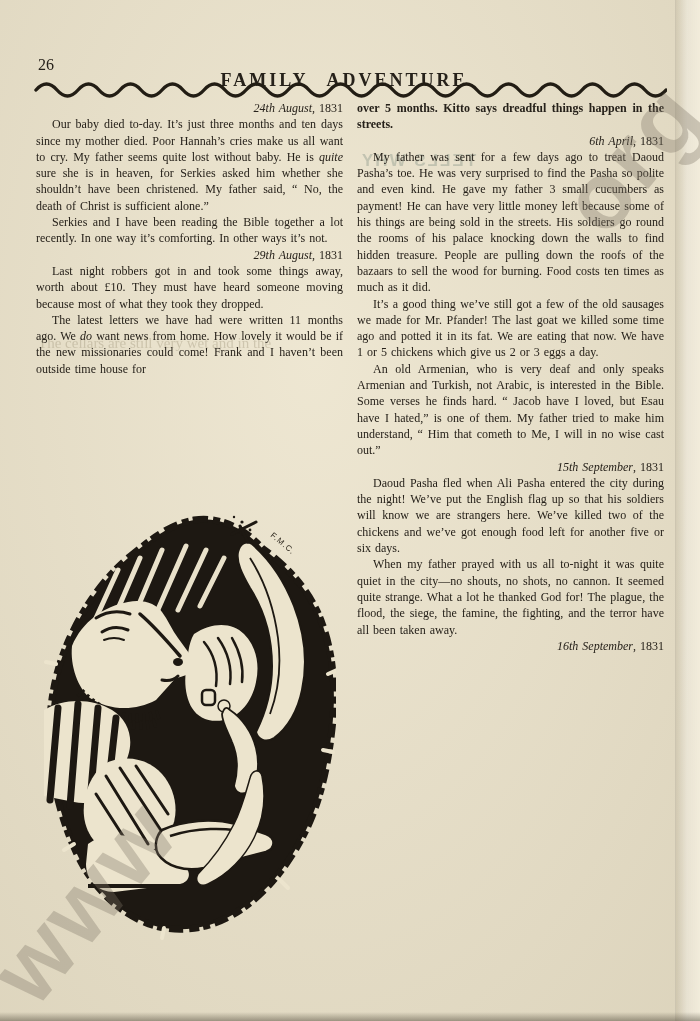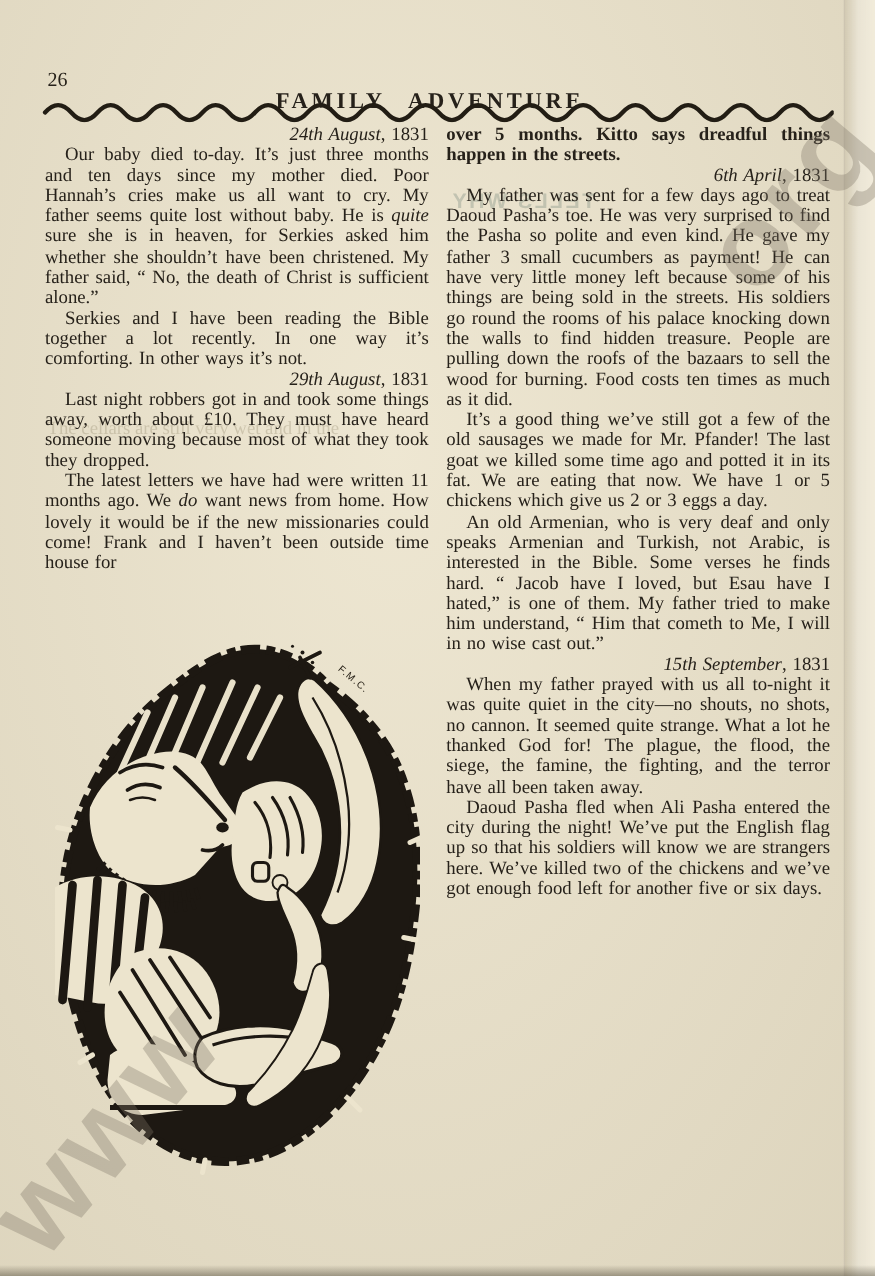--- a/index.html
+++ b/index.html
@@ -24,21 +24,21 @@
   
   .page-number { position:absolute; left:38px; top:56px; font-size:16px; }
   .page-title {
     position:absolute; left:0; top:70px; width:688px; text-align:center;
     font-weight:bold; font-size:18px; letter-spacing:3px; word-spacing:12px;
   }
   .wavy-rule { position:absolute; left:33px; top:76px; }
   
   .col {
     position:absolute; top:100px; width:307px;
-    font-size:15px; line-height:16.3px; text-align:justify;
+    font-size:12px; line-height:16.3px; text-align:justify;
     word-spacing:1px; z-index:3;
   }
   .col-left  { left:36px; }
   .col-right { left:357px; }
   .col p { margin:0; }
   .para { text-indent:16px; }
   .para.noindent { text-indent:0;font-weight:bold; }
   .date { text-align:right; margin:11px 2px 3px 0; }
   .col > :first-child { margin-top:0; }
   .it, .date .it { font-style:italic; }
@@ -88,22 +88,23 @@
     <p class="para"><span>The latest letters we have had were written 11 months ago.  We </span><span class="it">do</span><span> want news from home.  How lovely it would be if the new missionaries could come!  Frank and I haven’t been outside time house for</span></p>
   </div>
 
   <div class="col col-right">
     <p class="para noindent"><span>over 5 months.  Kitto says dreadful things happen in the streets.</span></p>
     <p class="date"><span class="it">6th April</span><span>, 1831</span></p>
     <p class="para"><span>My father was sent for a few days ago to treat Daoud Pasha’s toe.  He was very surprised to find the Pasha so polite and even kind.  He gave my father 3 small cucumbers as payment!  He can have very little money left because some of his things are being sold in the streets.  His soldiers go round the rooms of his palace knocking down the walls to find hidden treasure.  People are pulling down the roofs of the bazaars to sell the wood for burning.  Food costs ten times as much as it did.</span></p>
     <p class="para"><span>It’s a good thing we’ve still got a few of the old sausages we made for Mr. Pfander!  The last goat we killed some time ago and potted it in its fat.  We are eating that now.  We have 1 or 5 chickens which give us 2 or 3 eggs a day.</span></p>
     <p class="para"><span>An old Armenian, who is very deaf and only speaks Armenian and Turkish, not Arabic, is interested in the Bible.  Some verses he finds hard.  “ Jacob have I loved, but Esau have I hated,” is one of them.  My father tried to make him understand, “ Him that cometh to Me, I will in no wise cast out.”</span></p>
     <p class="date"><span class="it">15th September</span><span>, 1831</span></p>
+    <p class="para"><span>Daoud Pasha fled when Ali Pasha entered the city during the night!  We’ve put the English flag up so that his soldiers will know we are strangers here.  We’ve killed two of the chickens and we’ve got enough food left for another five or six days.</span></p>
     <p class="para"><span>When my father prayed with us all to-night it was quite quiet in the city—no shouts, no shots, no cannon.  It seemed quite strange.  What a lot he thanked God for!  The plague, the flood, the siege, the famine, the fighting, and the terror have all been taken away.</span></p>
-    <p class="para"><span>Daoud Pasha fled when Ali Pasha entered the city during the night!  We’ve put the English flag up so that his soldiers will know we are strangers here.  We’ve killed two of the chickens and we’ve got enough food left for another five or six days.</span></p>
+    <p class="date"><span class="it">16th September</span><span>, 1831</span></p>
   </div>
 
   <svg class="woodcut" width="292" height="432" viewBox="0 0 292 432">
 
     <path d="M150,6 C175,2 200,14 218,34 C243,52 268,78 279,112 C290,143 292,180 288,215
              C284,252 276,290 259,322 C243,353 220,382 190,400 C162,417 128,420 100,408
              C72,396 48,372 33,340 C18,308 8,270 6,232 C4,196 10,160 24,128
              C38,96 58,66 84,44 C106,26 126,10 150,6 Z" fill="#1d1812" stroke="#1d1812" stroke-width="7" stroke-dasharray="14 5 7 4 10 6"></path>
 
     <g stroke="#e9e1ca" stroke-width="5" stroke-linecap="round">

